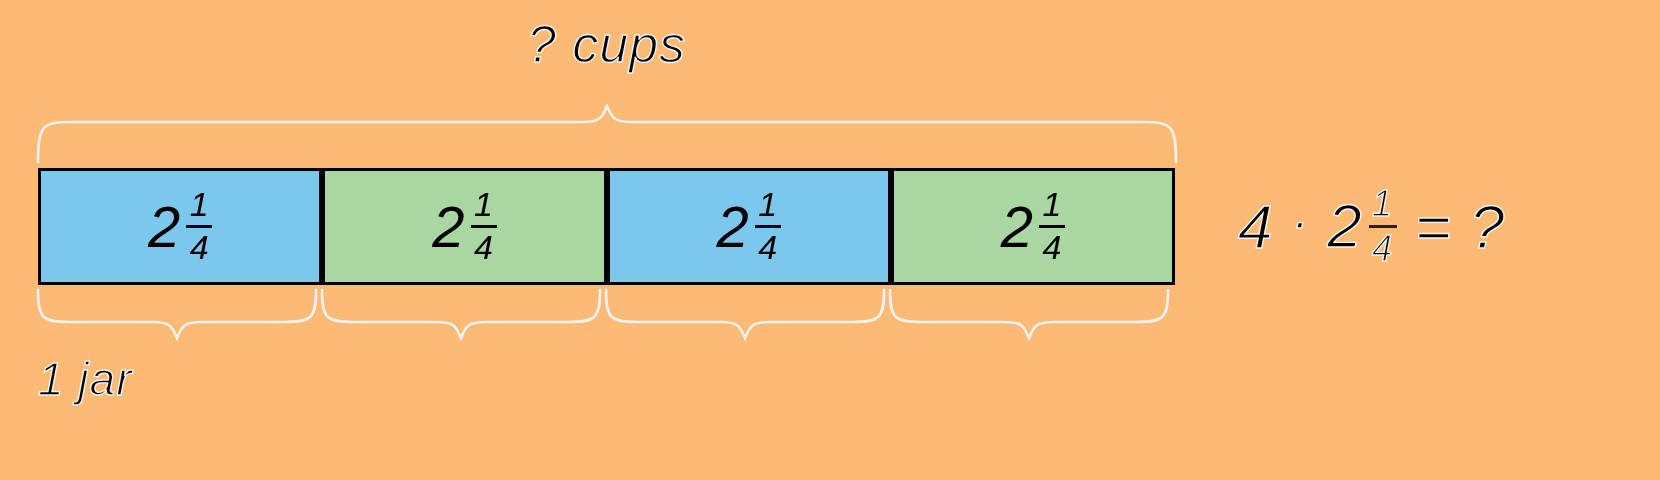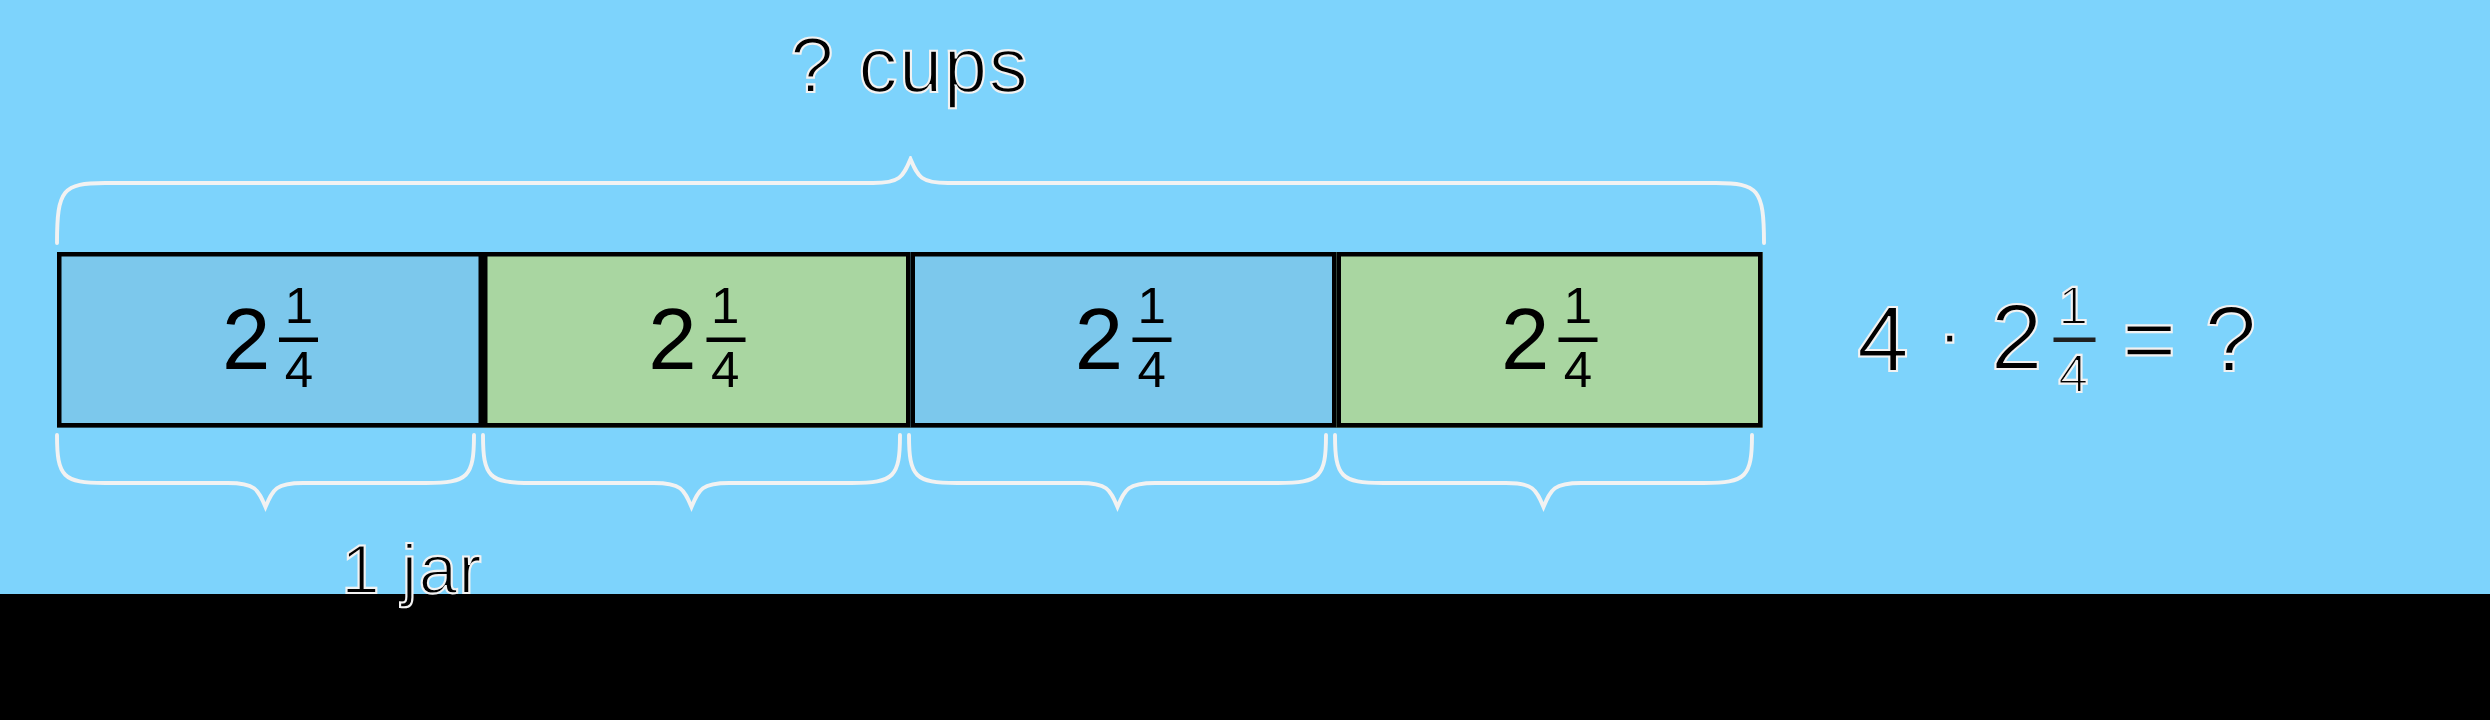--- a/index.html
+++ b/index.html
@@ -11,22 +11,23 @@
     width: 1660px;
     height: 480px;
     overflow: hidden;
     font-family: "Liberation Sans", sans-serif;
     position: relative;
   }
   #stage {
     position: absolute;
     left: 0; top: 0;
     width: 1660px;
-    height: 396px;
-    background: #7dd3fc;
+    height: 480px;
+    background: #fdba74;
+    font-style: italic;
   }
 
   
   #tape-diagram {
     position: absolute;
     left: 38px;
     top: 168px;
     width: 1137px;
     height: 117px;
     display: flex;
@@ -94,21 +95,21 @@
     width: 1213px;
     text-align: center;
     font-size: 52px;
     letter-spacing: 1px;
   }
   #label-jar {
     position: absolute;
     left: 38px;
     top: 352px;
     width: 284px;
-    text-align: right;
+    text-align: left;
     font-size: 46px;
     letter-spacing: 1px;
   }
 
   
   #brace-top {
     position: absolute;
     left: 30px;
     top: 104px;
     width: 1154px;

